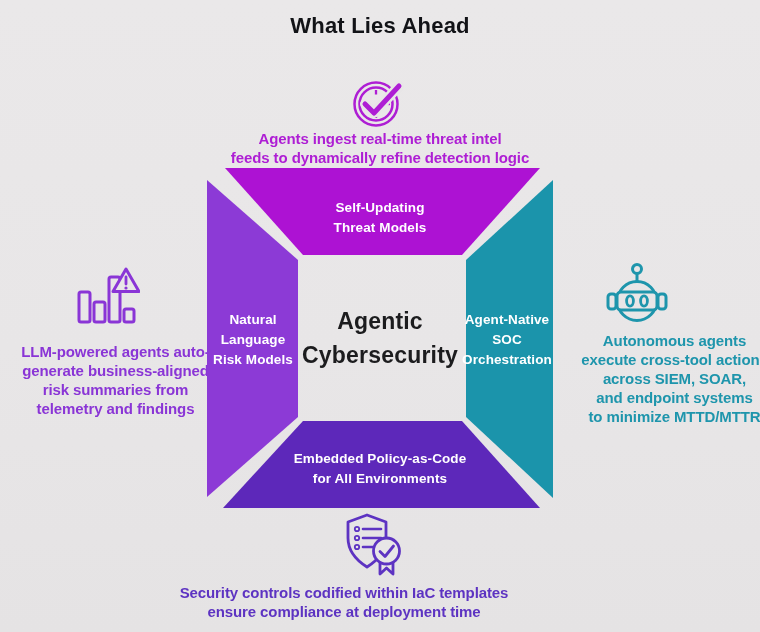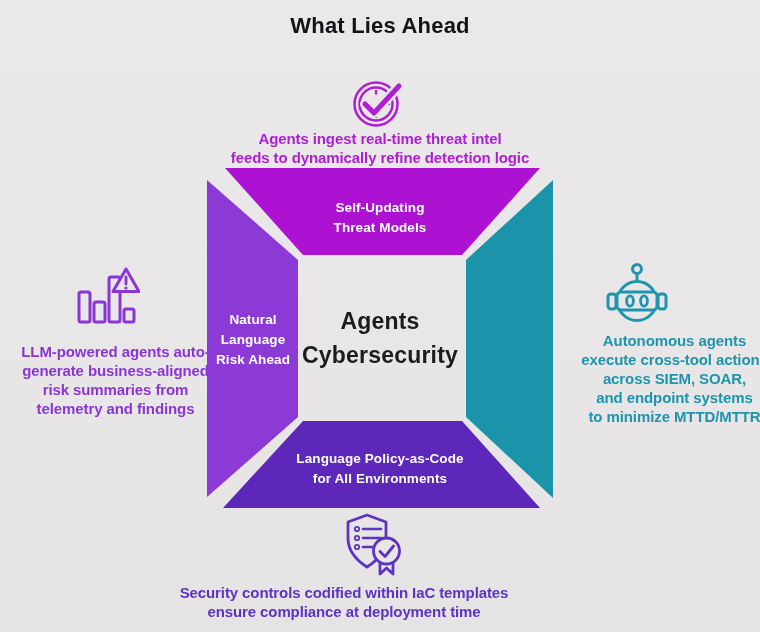--- a/index.html
+++ b/index.html
@@ -149,21 +149,24 @@
   <div class="frame">
     <div class="quad quad-top"></div>
     <div class="quad quad-left"></div>
     <div class="quad quad-right"></div>
     <div class="quad quad-bottom"></div>
 
     <div class="quad-label label-top">Self-Updating
 Threat Models</div>
     <div class="quad-label label-left">Natural
 Language
-Risk Ahead</div>
-    <div class="quad-label label-bottom">Language Policy-as-Code
+Risk Models</div>
+    <div class="quad-label label-right">Agent-Native
+SOC
+Orchestration</div>
+    <div class="quad-label label-bottom">Embedded Policy-as-Code
 for All Environments</div>
 
-    <div class="center-label">Agents
+    <div class="center-label">Agentic
 Cybersecurity</div>
   </div>
 
 </div>
 
 </body></html>

